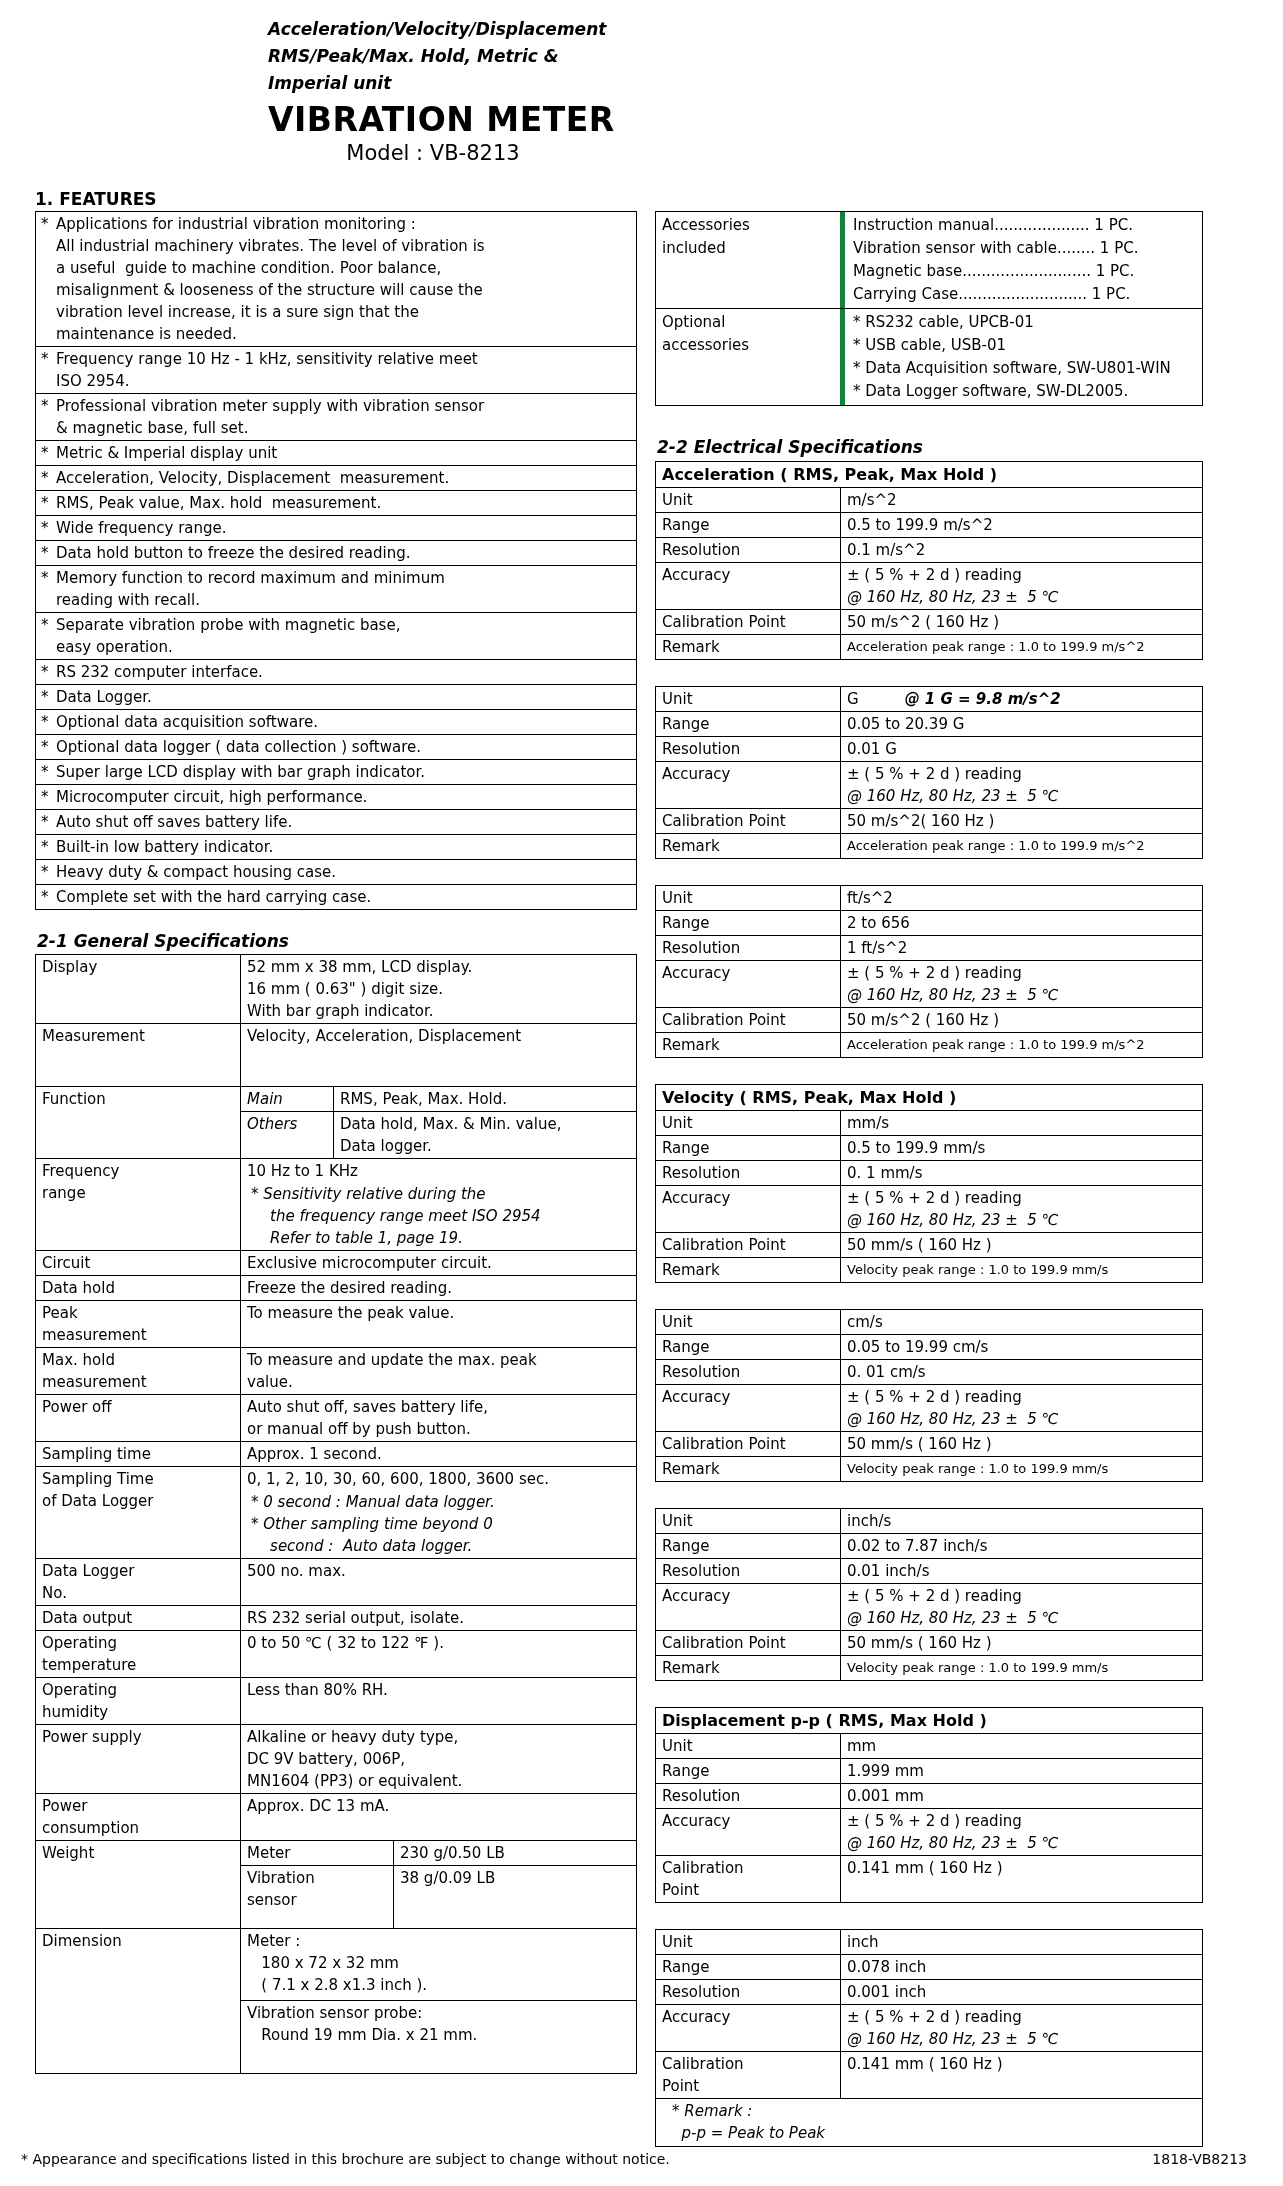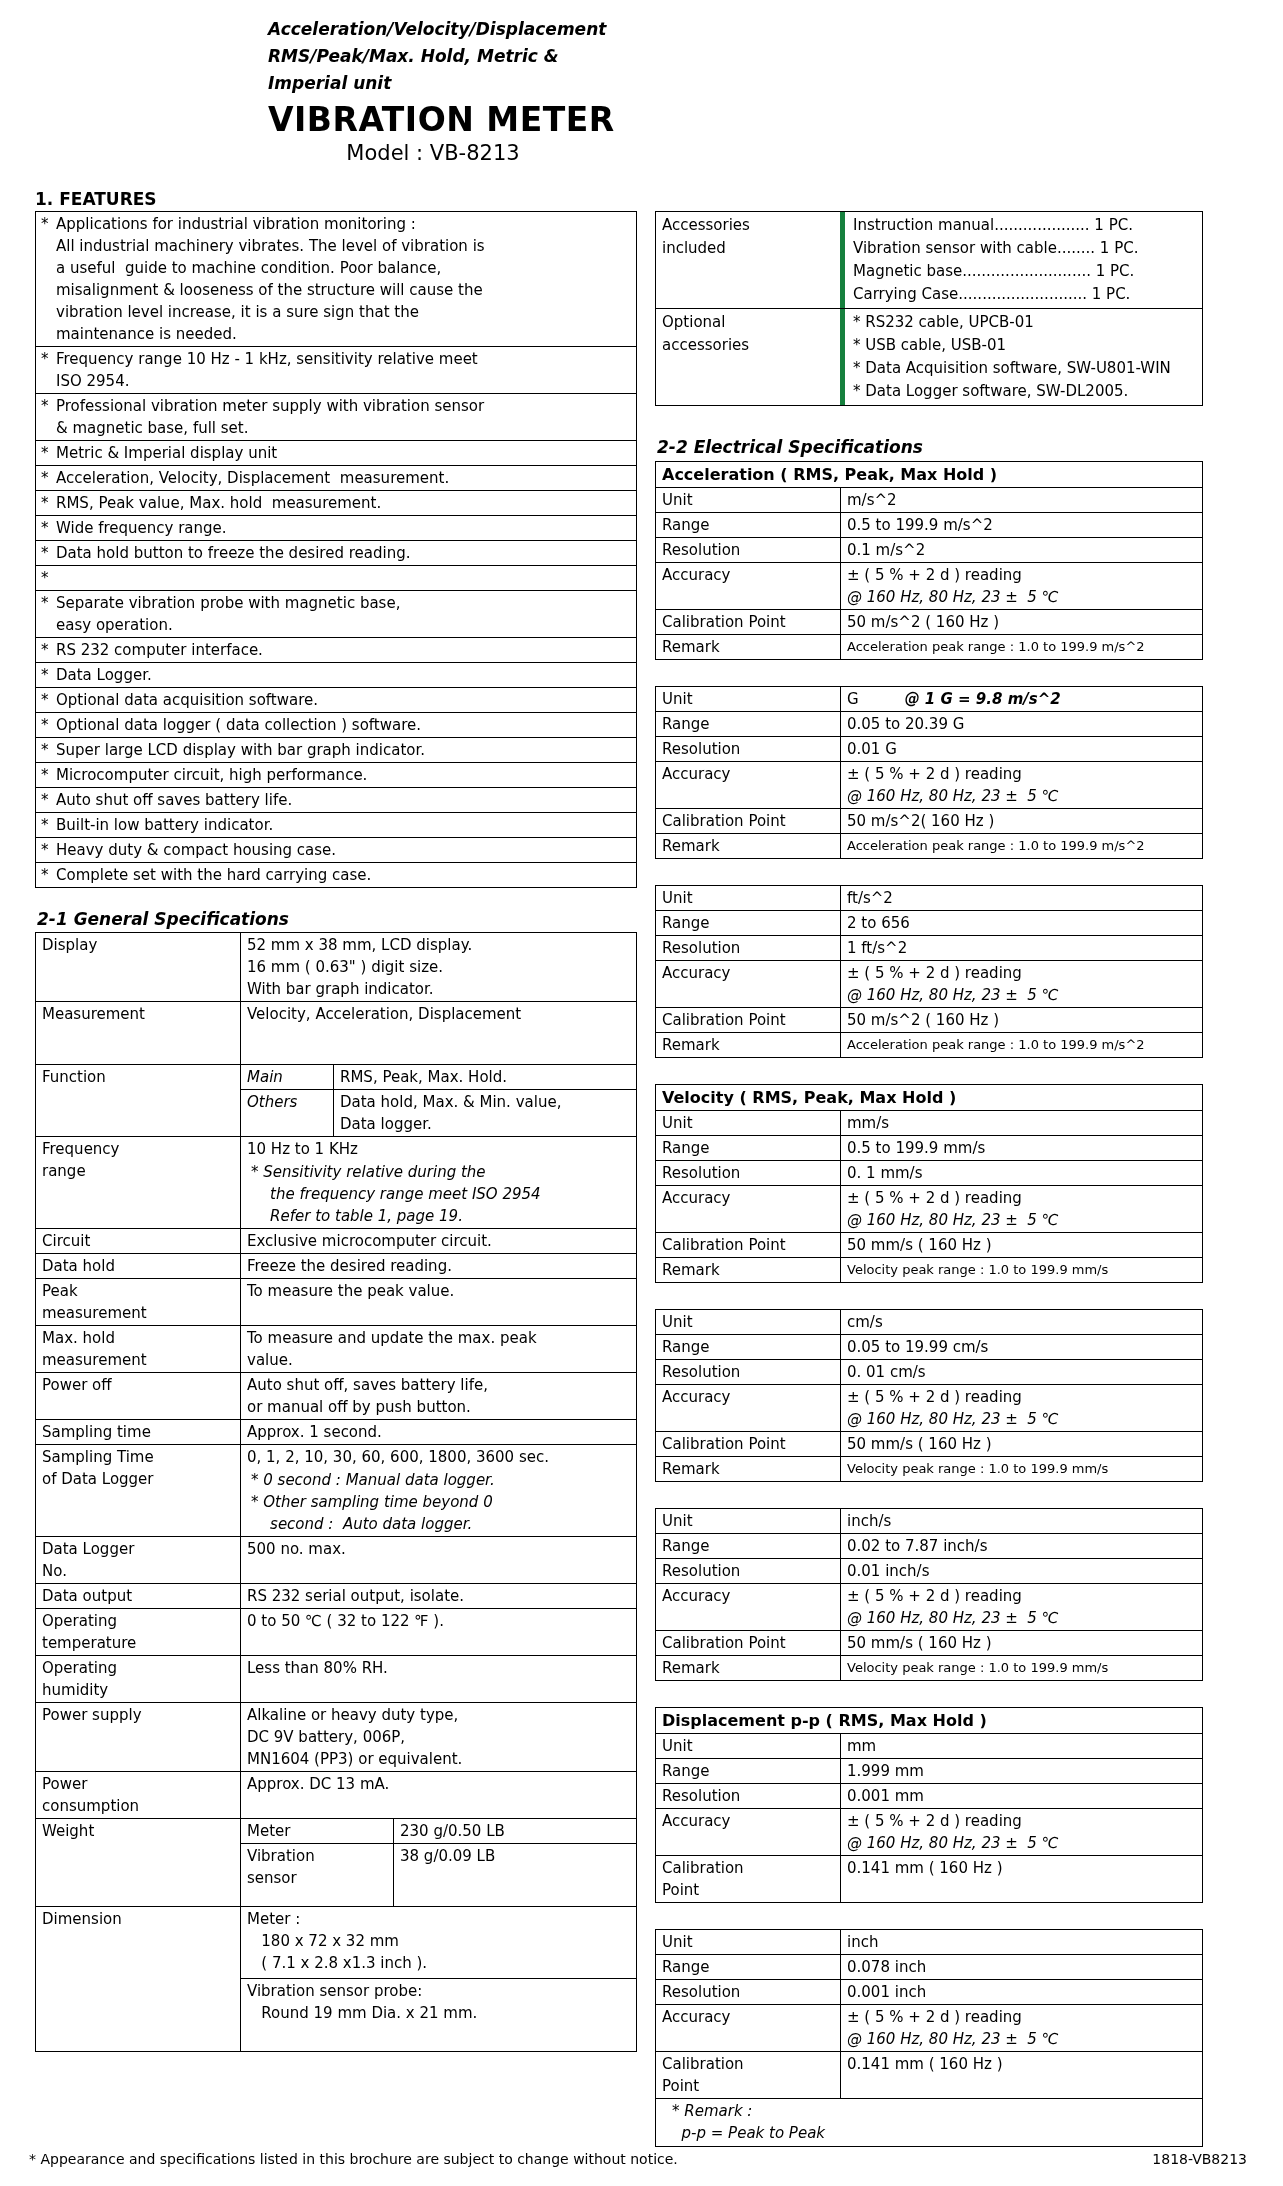--- a/index.html
+++ b/index.html
@@ -55,21 +55,21 @@
   .erow { display:flex; border-bottom:1px solid #000; }
   .etable > :last-child { border-bottom:none; }
   .elabel { width:172px; flex:none; border-right:1px solid #000; padding:1px 6px; white-space:pre-wrap; }
   .evalue { flex:1; padding:1px 6px; }
   .evalue.small { font-size:13px; }
   .enote { font-style:italic; font-weight:bold; margin-left:46px; }
   .evalue .accnote { font-style:italic; white-space:pre-wrap; }
   .eremark { padding:1px 6px 2px 16px; white-space:pre-wrap; font-style:italic; }
 
   
-  .footer-note { position:absolute; left:29px; top:2148px; font-size:14px; }
+  .footer-note { position:absolute; left:21px; top:2148px; font-size:14px; }
   .footer-code { position:absolute; right:36px; top:2148px; font-size:14px; }
 </style>
 </head>
 <body>
 
 <div class="page">
 
   <div class="header">
     <div class="h-sub">Acceleration/Velocity/Displacement</div>
     <div class="h-sub">RMS/Peak/Max. Hold, Metric &amp; Imperial unit</div>
@@ -114,20 +114,22 @@
         <div class="frow">
           <span class="star">*</span>
           <div class="ftext">Wide frequency range.</div>
         </div>
         <div class="frow">
           <span class="star">*</span>
           <div class="ftext">Data hold button to freeze the desired reading.</div>
         </div>
         <div class="frow">
           <span class="star">*</span>
+          <div class="ftext">Memory function to record maximum and minimum
+reading with recall.</div>
         </div>
         <div class="frow">
           <span class="star">*</span>
           <div class="ftext">Separate vibration probe with magnetic base,
 easy operation.</div>
         </div>
         <div class="frow">
           <span class="star">*</span>
           <div class="ftext">RS 232 computer interface.</div>
         </div>

